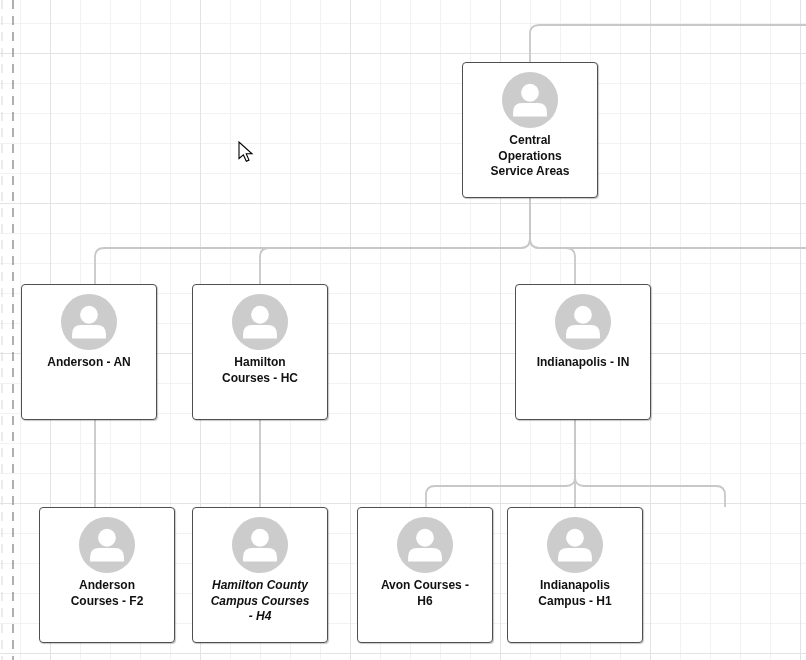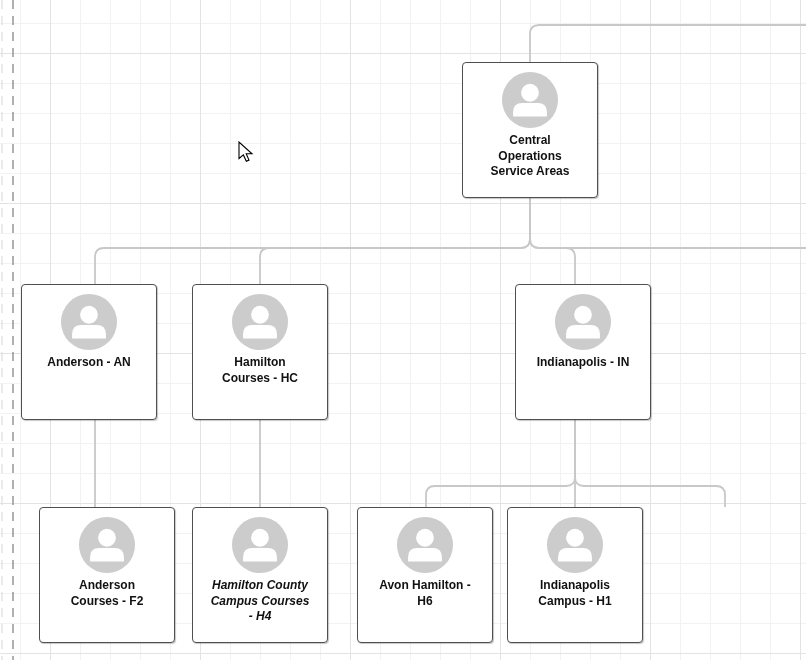--- a/index.html
+++ b/index.html
@@ -117,21 +117,21 @@
     <div class="label-wrap">
       <span class="label">Hamilton County Campus Courses - H4</span>
     </div>
   </div>
 
   <div class="node" style="left:357px;top:507px;">
     <svg class="icon" width="58" height="58" viewBox="0 0 60 60">
         <use href="#person-glyph"></use>
       </svg>
     <div class="label-wrap">
-      <span class="label">Avon Hamilton - H6</span>
+      <span class="label">Avon Courses - H6</span>
     </div>
   </div>
 
   <div class="node" style="left:507px;top:507px;">
     <svg class="icon" width="58" height="58" viewBox="0 0 60 60">
         <use href="#person-glyph"></use>
       </svg>
     <div class="label-wrap">
       <span class="label">Indianapolis Campus - H1</span>
     </div>

